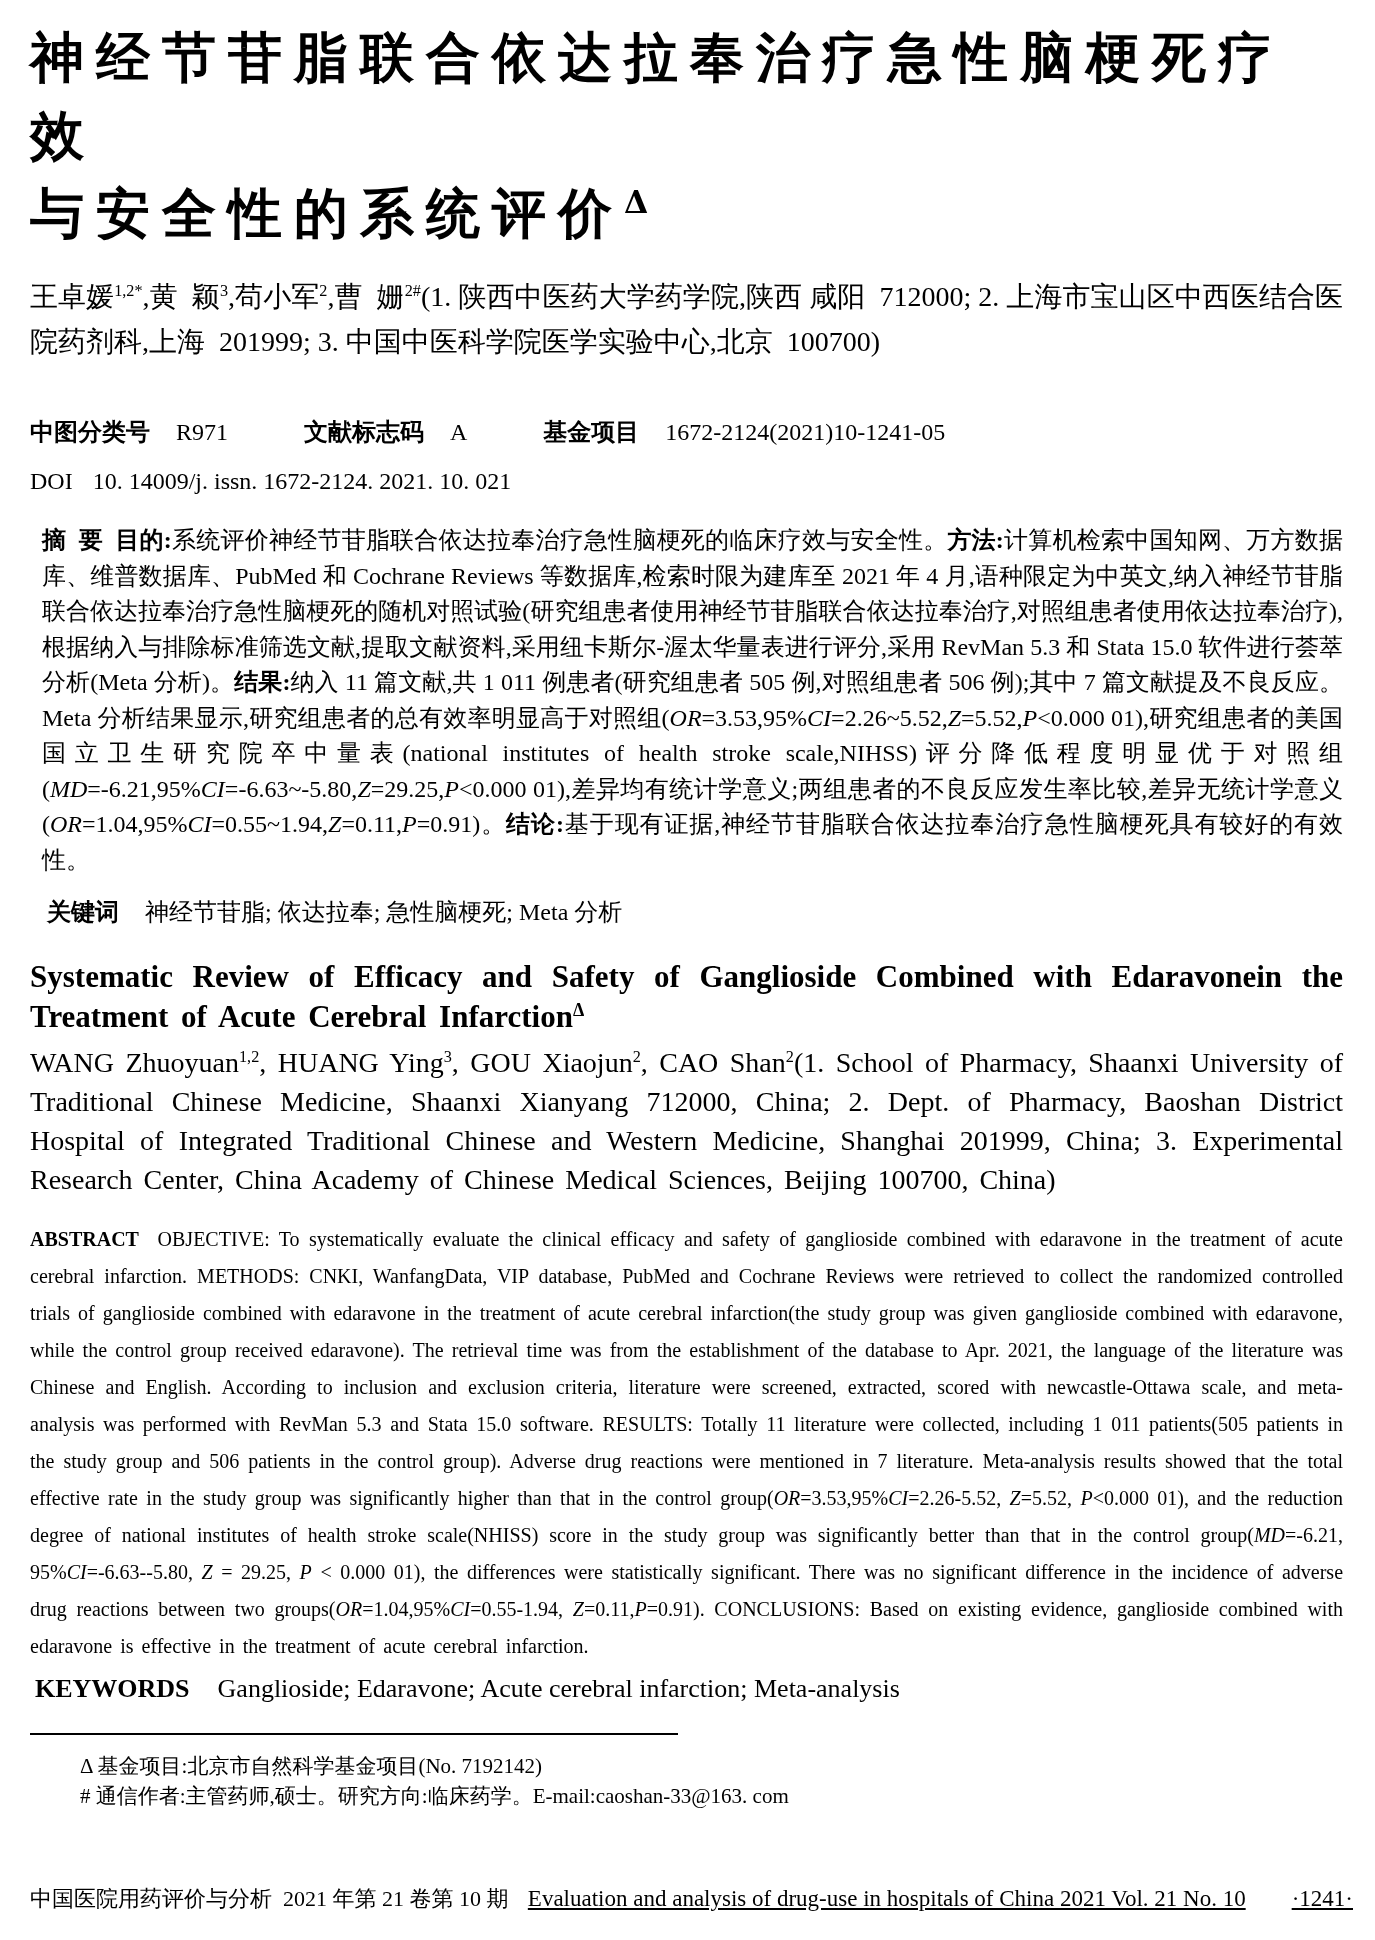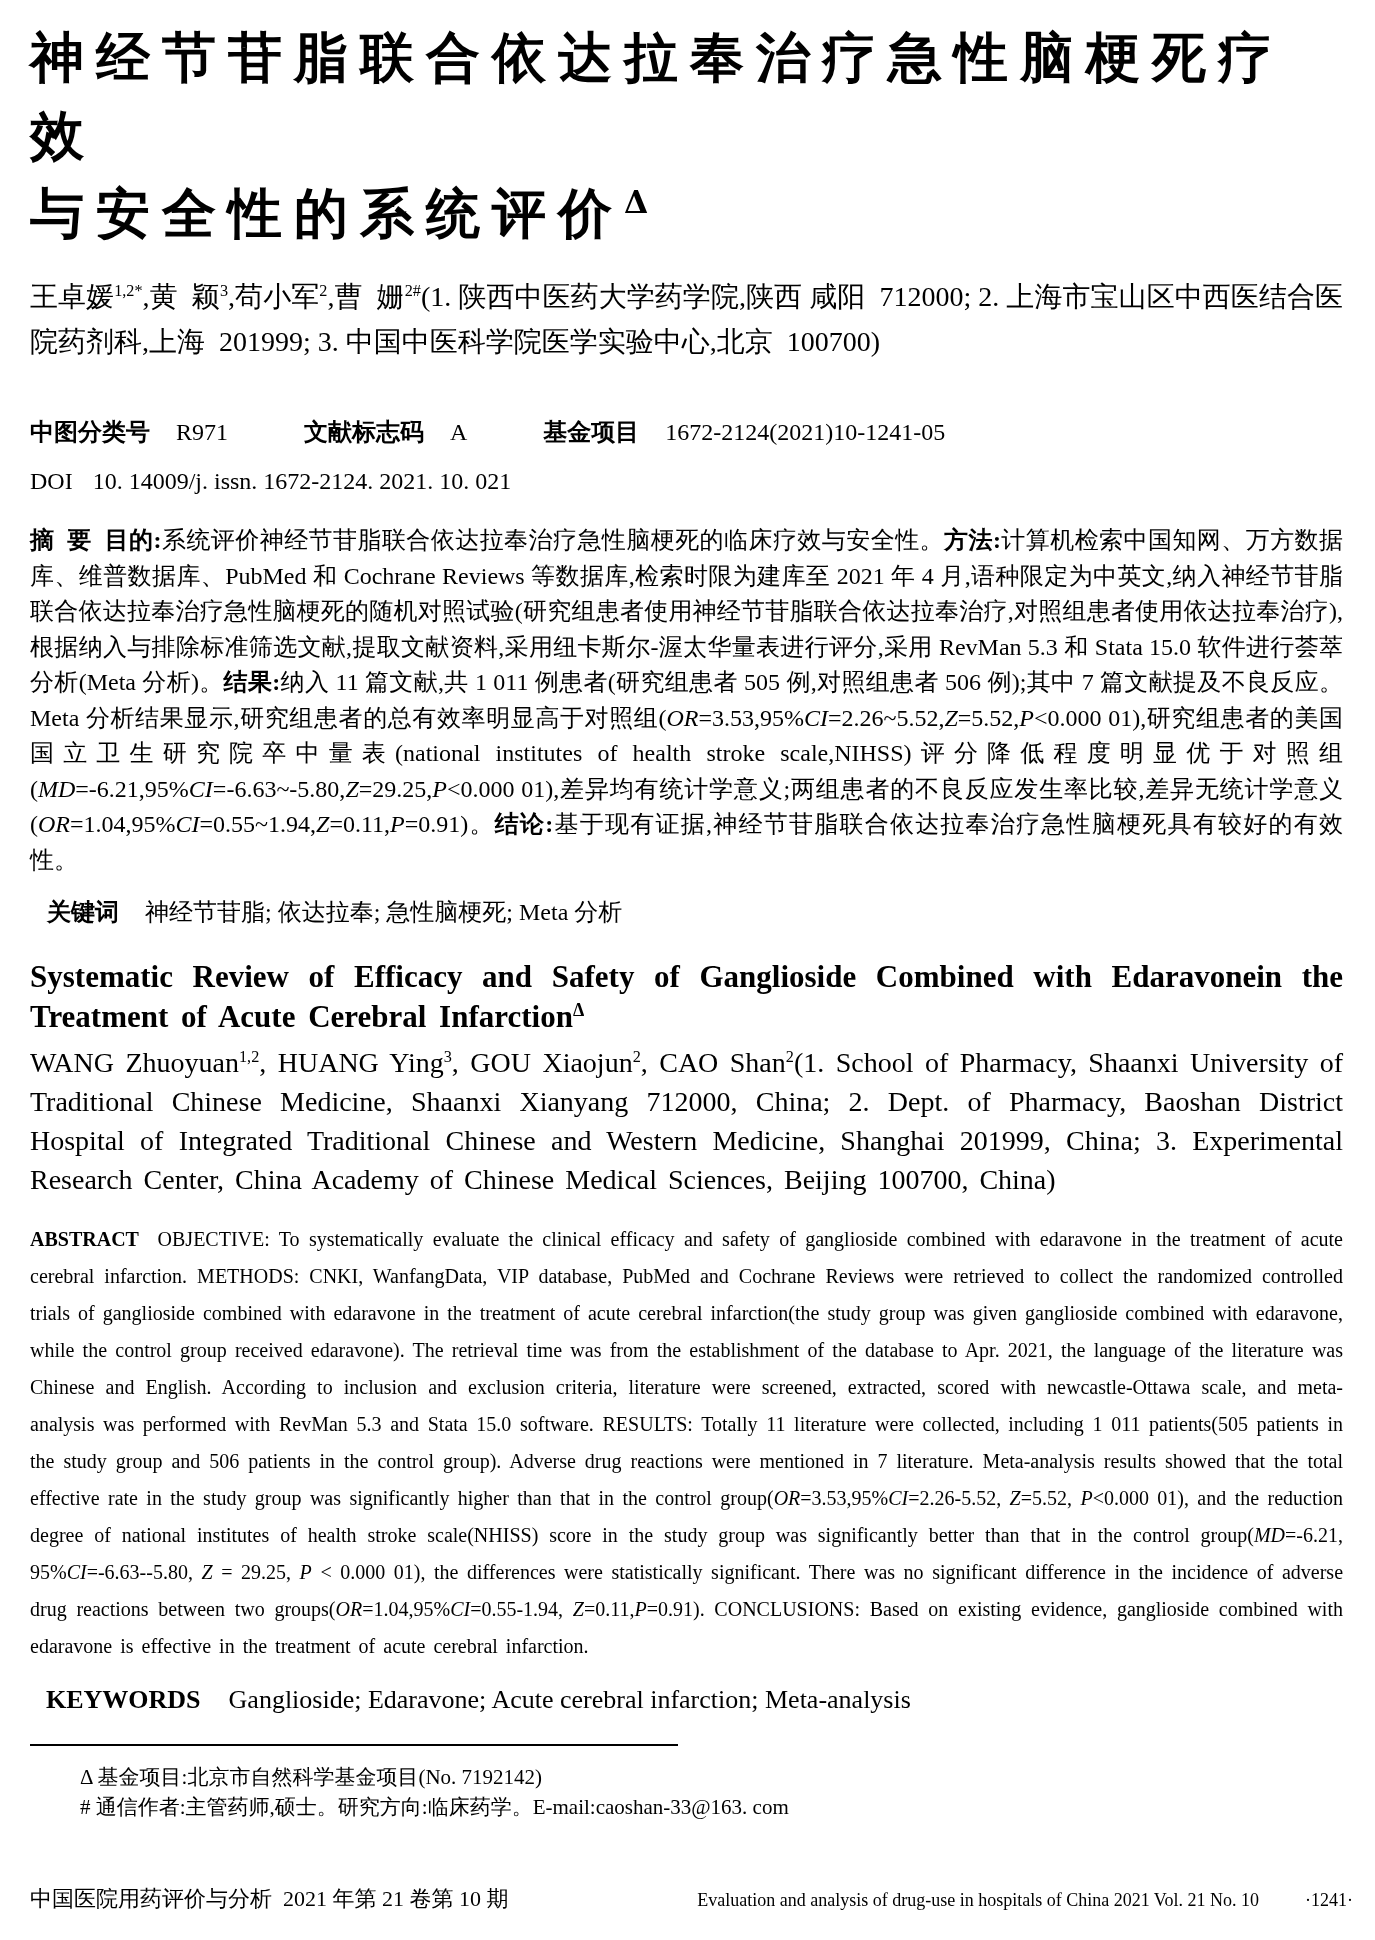--- a/index.html
+++ b/index.html
@@ -7,33 +7,33 @@
   .page{position:relative;width:1375px;height:1940px;box-sizing:border-box;padding:18px 32px 0 30px;overflow:hidden;}
   sup{font-size:58%;line-height:0;vertical-align:super;}
   .title-cn{margin:0;font-family:"DejaVu Serif","Liberation Serif",serif;font-weight:bold;font-size:54px;line-height:78px;letter-spacing:12px;}
   .title-cn sup{letter-spacing:0;}
   .authors-cn{margin:22px 0 0 0;font-size:28px;line-height:45px;text-align:justify;}
   .meta-row{margin:52px 0 0 0;font-size:24px;}
   .meta-row .lbl{font-family:"DejaVu Sans","Liberation Sans",sans-serif;font-weight:bold;}
   .meta-row .val{margin-right:70px;padding-left:26px;}
   .doi-row{margin:20px 0 0 0;font-size:24px;}
   .doi-row .val{padding-left:20px;}
-  .abstract-cn{margin:28px 0 0 0;font-size:24px;line-height:35.5px;text-align:justify;}
+  .abstract-cn{margin:28px 0 0 12px;font-size:24px;line-height:35.5px;text-align:justify;}
   .kw-cn{margin:17px;font-size:24px;line-height:35.5px;}
   .kw-cn .lbl{font-family:"DejaVu Sans","Liberation Sans",sans-serif;font-weight:bold;margin-right:26px;}
   .title-en{margin:26px 0 0 0;font-size:31px;line-height:40px;font-weight:bold;text-align:justify;word-spacing:5px;}
   .authors-en{margin:6px 0 0 0;font-size:28px;line-height:39px;text-align:justify;word-spacing:4px;}
   .abstract-en{margin:22px 0 0 0;font-size:20px;line-height:37px;text-align:justify;word-spacing:3px;}
-  .kw-en{margin:16px;font-size:26px;line-height:37px;}
+  .kw-en{margin:5px;font-size:26px;line-height:37px;}
   .kw-en .lbl{font-weight:bold;margin-right:28px;}
   .footnote-sep{border:none;border-top:2.5px solid #000;width:648px;margin:26px 0 16px 0;}
   .footnotes{margin-left:50px;font-size:21px;line-height:30px;}
   .footnotes p{margin:0;}
   .footer{position:absolute;left:30px;right:22px;bottom:26px;display:flex;justify-content:space-between;align-items:baseline;font-size:22px;}
-  .footer .right{font-size:18px;}
+  .footer .right{font-size:23px;text-decoration:underline;}
   .footer .pageno{margin-left:46px;}
   .b{font-weight:bold;} .i{font-style:italic;}
 </style>
 </head>
 <body>
 
 <div class="page">
 
   <h1 class="title-cn"><span>神经节苷脂联合依达拉奉治疗急性脑梗死疗效</span><br><span>与安全性的系统评价</span><sup>Δ</sup></h1>
 

